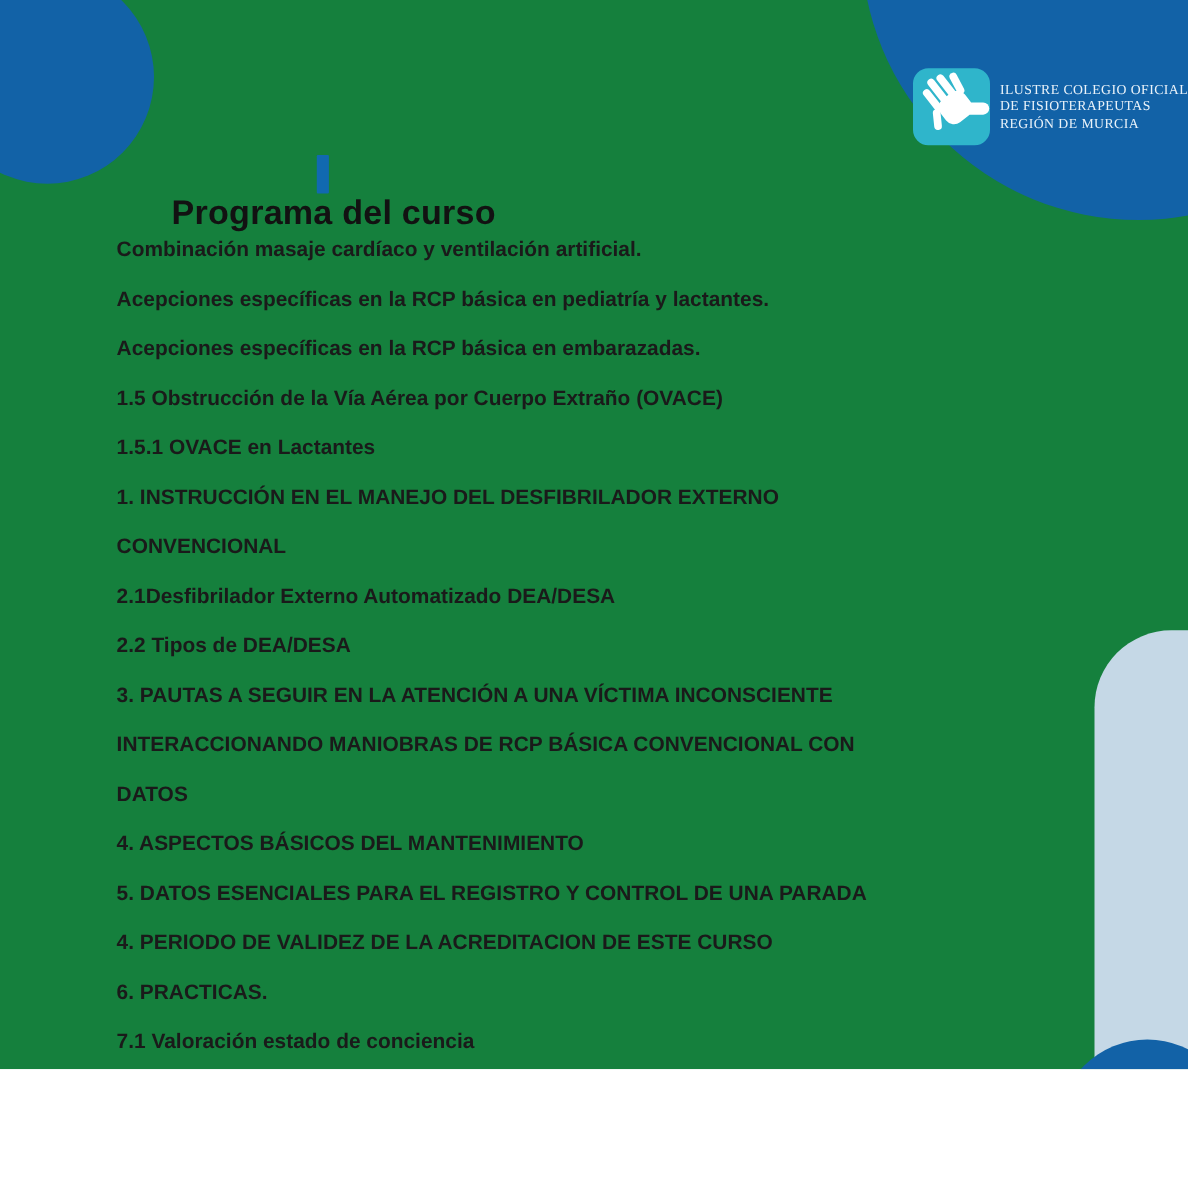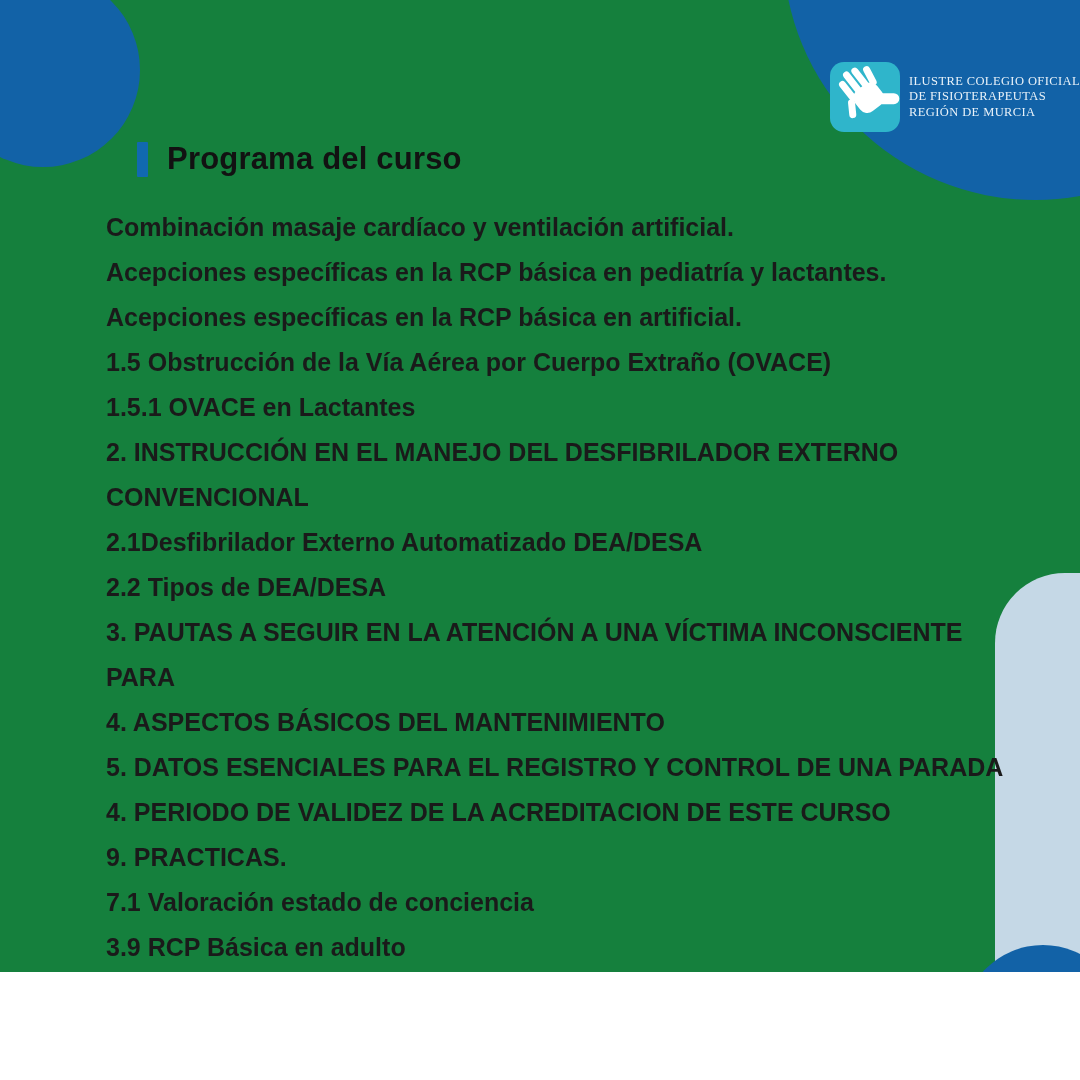--- a/index.html
+++ b/index.html
@@ -65,20 +65,21 @@
     line-height: 15.5px;
     letter-spacing: 0.4px;
     white-space: nowrap;
   }
   
   .title-row {
     position: absolute;
     left: 137px; top: 141px;
     display: flex;
     align-items: center;
+    flex-direction: column;
   }
   .title-bar {
     width: 11px; height: 35px;
     background: #1169b0;
     border-radius: 1px;
     flex: 0 0 auto;
   }
   .page-title {
     margin-left: 19px;
     font-size: 31px;
@@ -89,21 +90,21 @@
   }
   
   .program {
     position: absolute;
     left: 106px; top: 205px;
     right: 60px;
   }
   .program .line {
     height: 45px;
     line-height: 45px;
-    font-size: 25px;
+    font-size: 19px;
     font-weight: 700;
     color: #1a1a1a;
     white-space: nowrap;
     letter-spacing: 0px;
   }
 </style>
 </head>
 <body>
 
 <div class="canvas">
@@ -137,30 +138,31 @@
   </div>
 
   <div class="title-row">
     <div class="title-bar"></div>
     <div class="page-title">Programa del curso</div>
   </div>
 
   <div class="program">
       <div class="line">Combinación masaje cardíaco y ventilación artificial.</div>
       <div class="line">Acepciones específicas en la RCP básica en pediatría y lactantes.</div>
-      <div class="line">Acepciones específicas en la RCP básica en artificial.</div>
+      <div class="line">Acepciones específicas en la RCP básica en embarazadas.</div>
       <div class="line">1.5 Obstrucción de la Vía Aérea por Cuerpo Extraño (OVACE)</div>
       <div class="line">1.5.1 OVACE en Lactantes</div>
-      <div class="line">2. INSTRUCCIÓN EN EL MANEJO DEL DESFIBRILADOR EXTERNO</div>
+      <div class="line">1. INSTRUCCIÓN EN EL MANEJO DEL DESFIBRILADOR EXTERNO</div>
       <div class="line">CONVENCIONAL</div>
       <div class="line">2.1Desfibrilador Externo Automatizado DEA/DESA</div>
       <div class="line">2.2 Tipos de DEA/DESA</div>
       <div class="line">3. PAUTAS A SEGUIR EN LA ATENCIÓN A UNA VÍCTIMA INCONSCIENTE</div>
-      <div class="line">PARA</div>
+      <div class="line">INTERACCIONANDO MANIOBRAS DE RCP BÁSICA CONVENCIONAL CON</div>
+      <div class="line">DATOS</div>
       <div class="line">4. ASPECTOS BÁSICOS DEL MANTENIMIENTO</div>
       <div class="line">5. DATOS ESENCIALES PARA EL REGISTRO Y CONTROL DE UNA PARADA</div>
       <div class="line">4. PERIODO DE VALIDEZ DE LA ACREDITACION DE ESTE CURSO</div>
-      <div class="line">9. PRACTICAS.</div>
+      <div class="line">6. PRACTICAS.</div>
       <div class="line">7.1 Valoración estado de conciencia</div>
       <div class="line">3.9 RCP Básica en adulto</div>
     </div>
 
 </div>
 
 </body></html>

